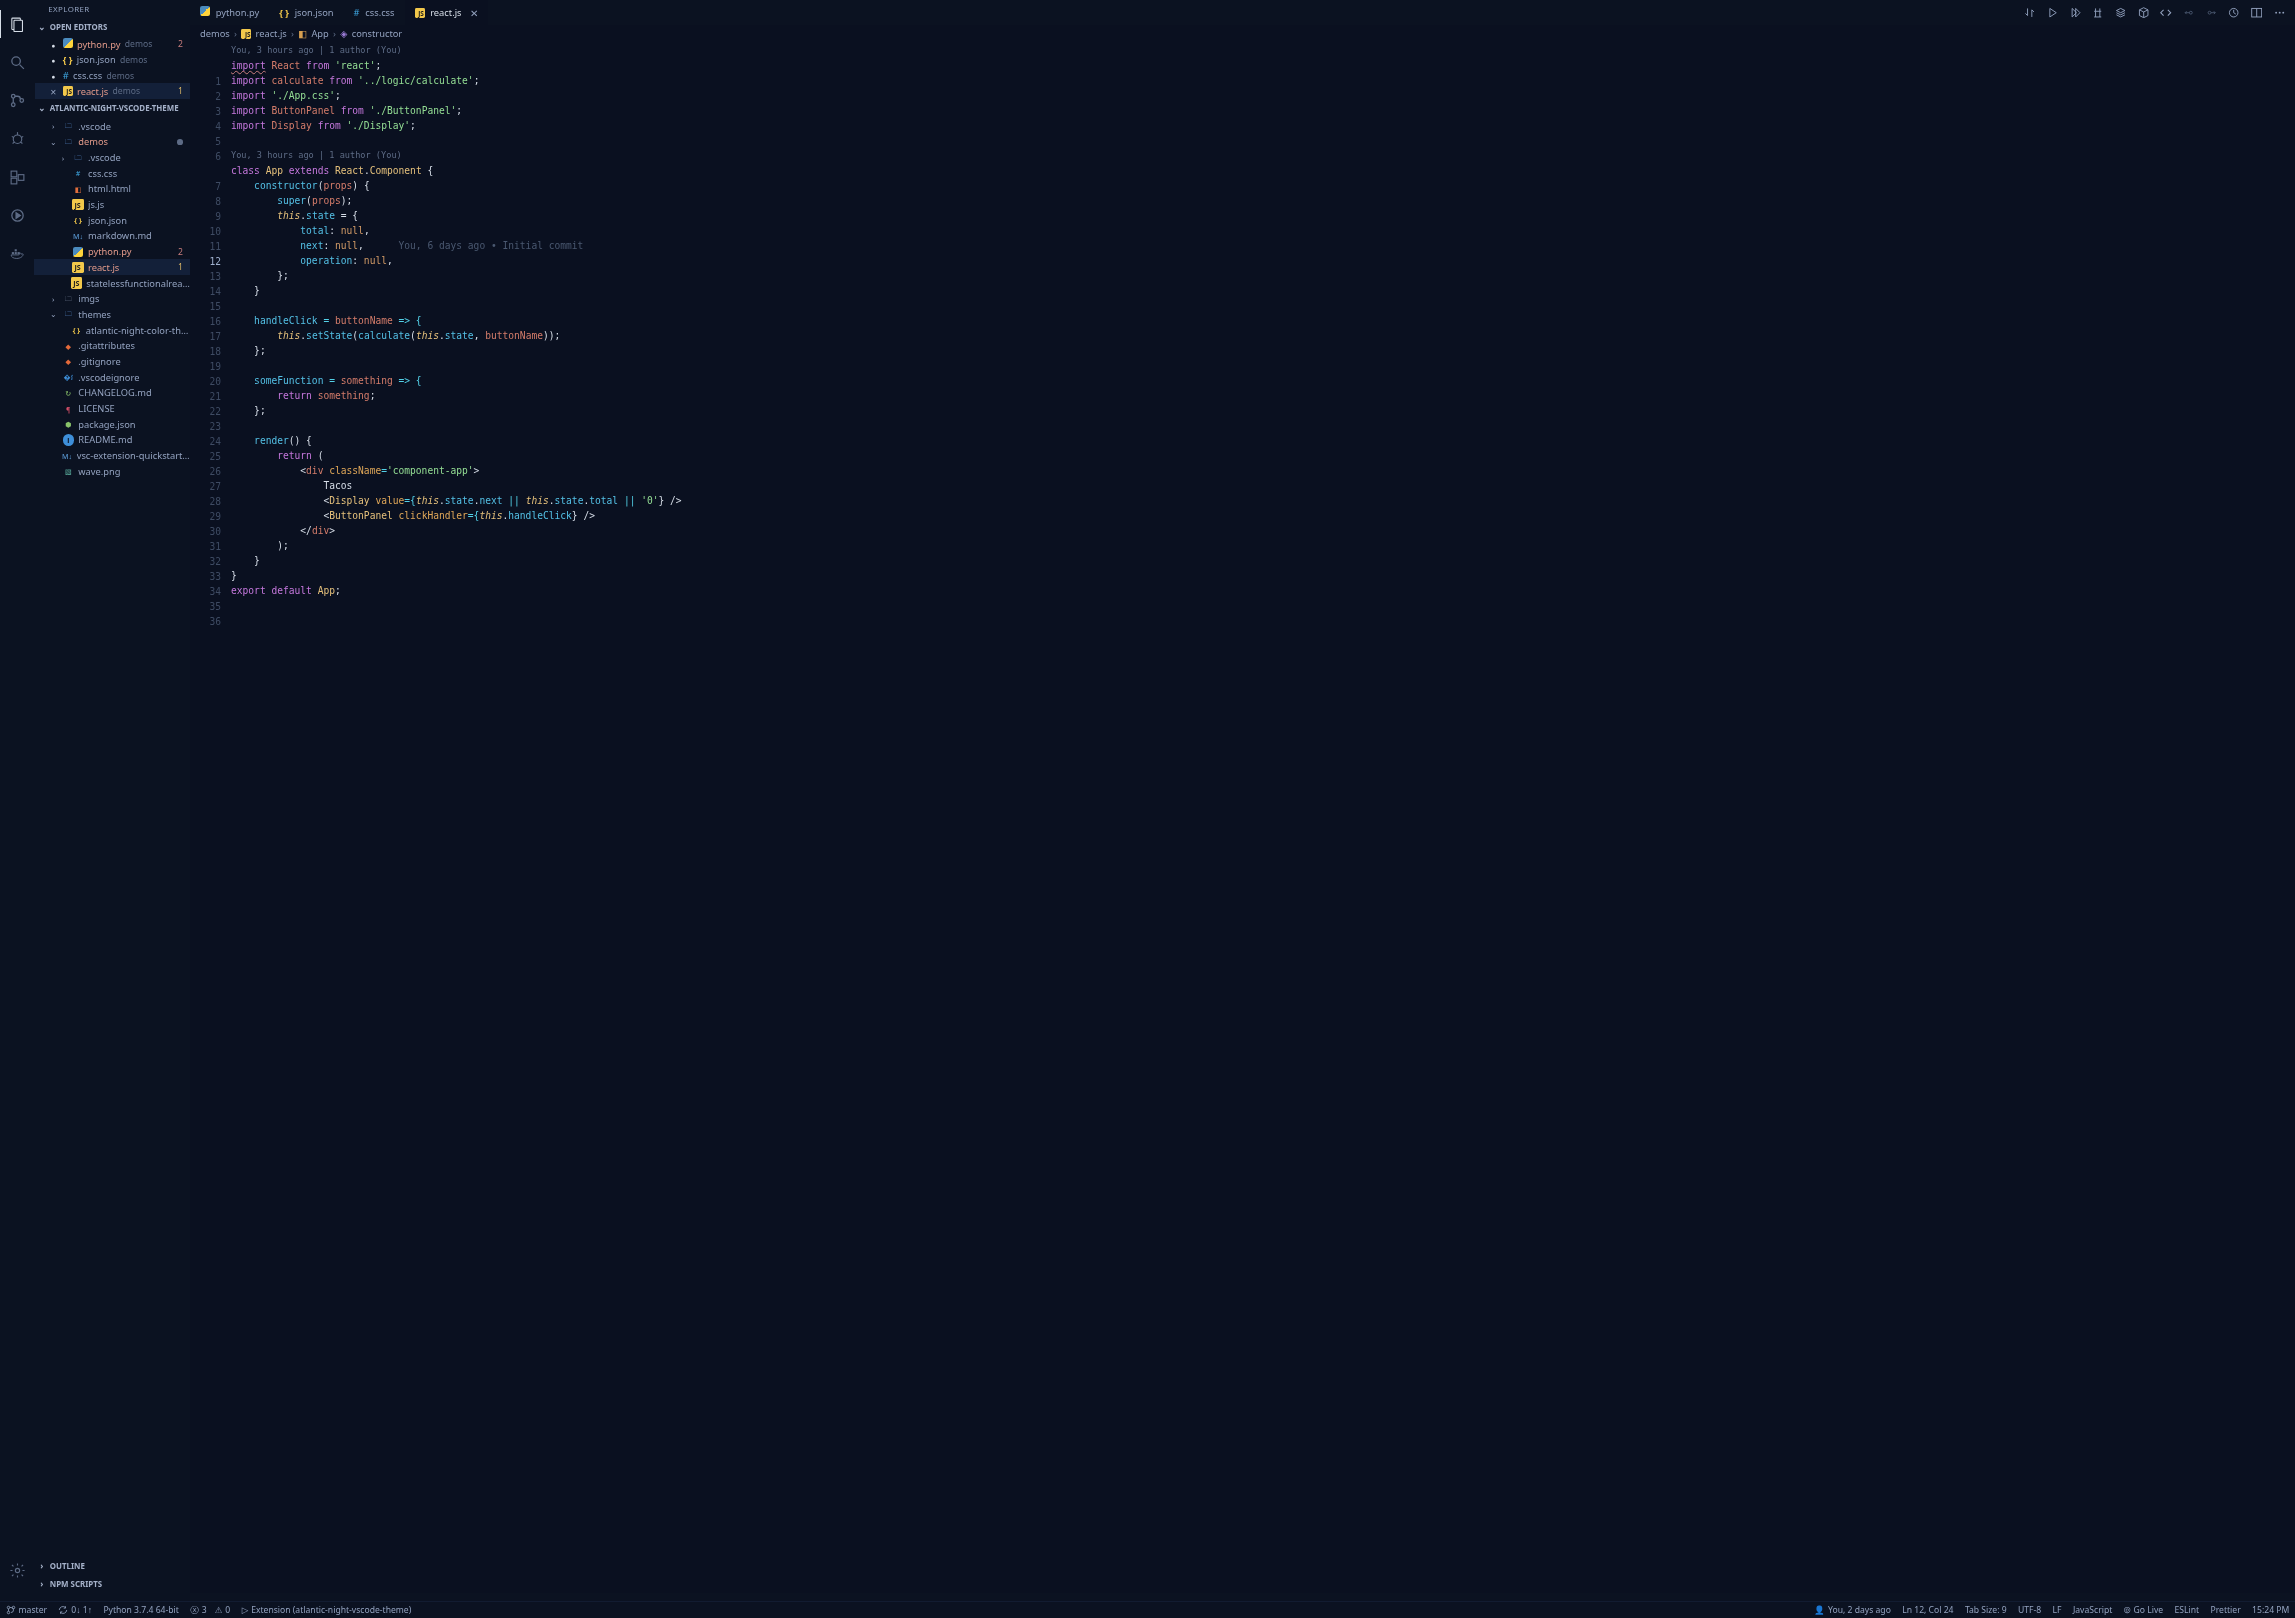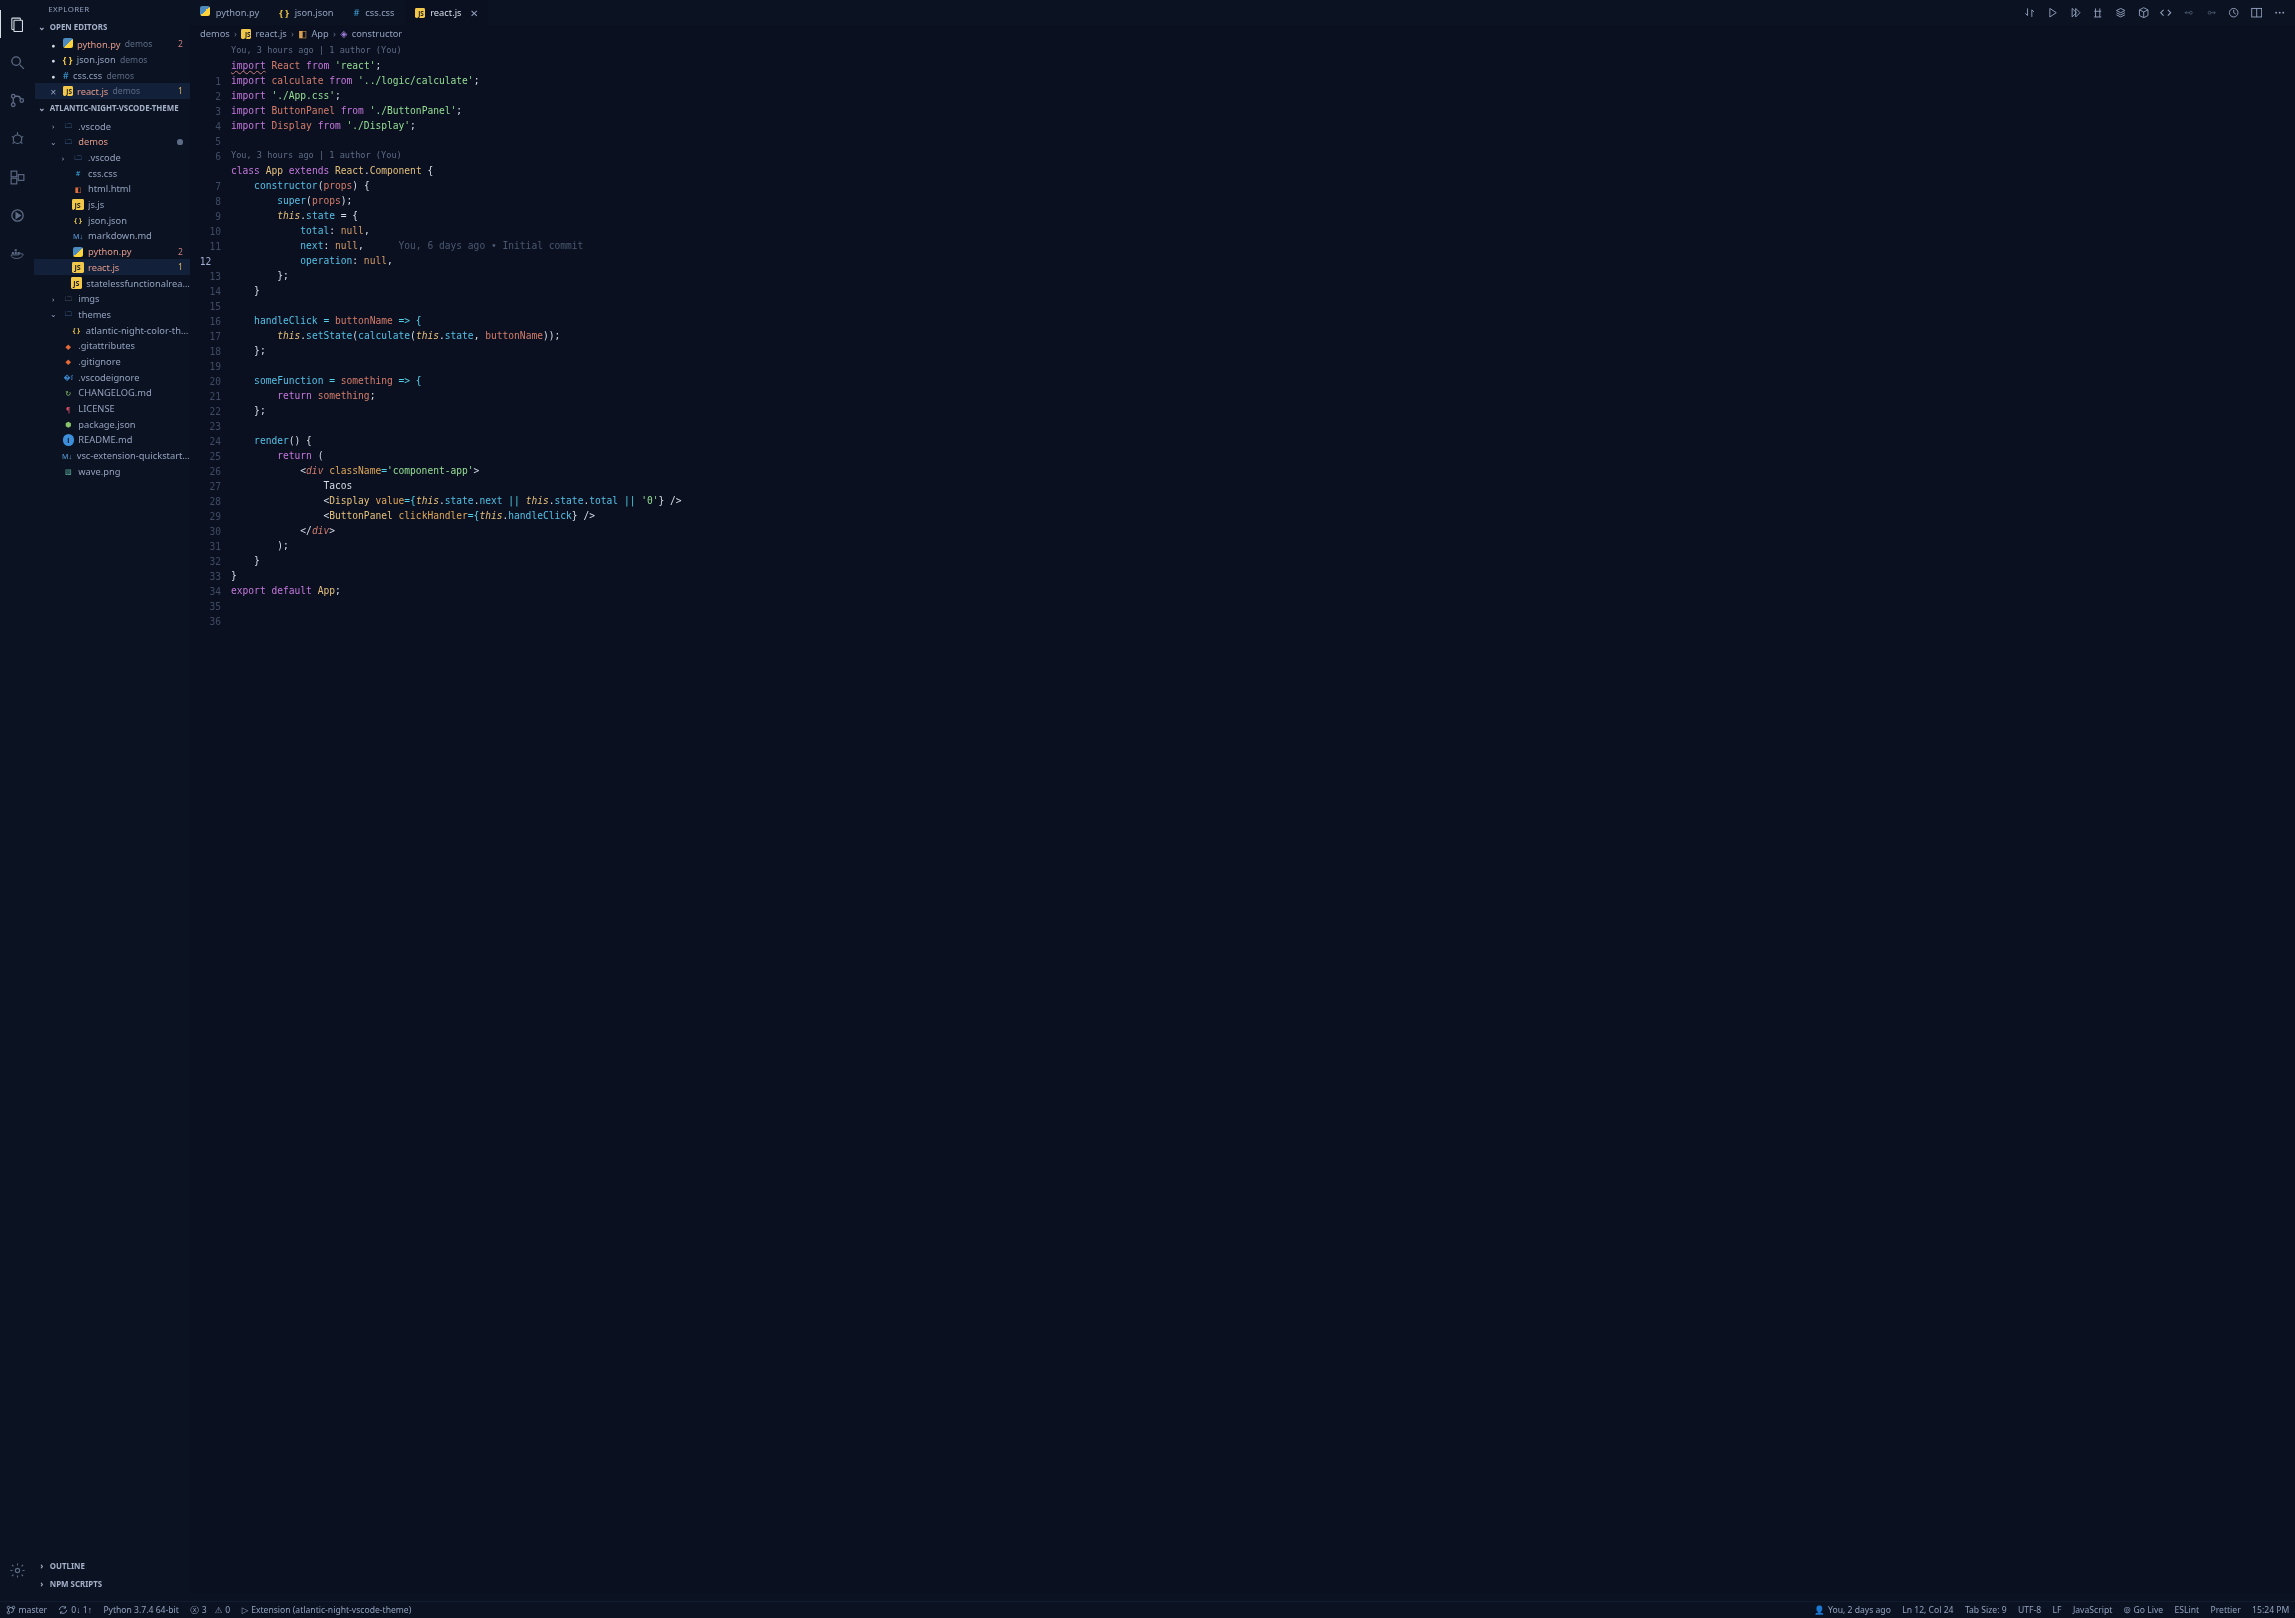--- a/index.html
+++ b/index.html
@@ -52,31 +52,31 @@
 .tab.active { background:#0a1020; color:#d7dee8; }
 .tab .tclose { color:#93a2bf; font-size:10px; margin-left:2.9px;}
 .editor-actions { margin-left:auto; display:flex; gap:5.7px; padding-right:7.1px; align-items:center;}
 .editor-actions .eicon { width:17px; height:17px; display:flex; align-items:center; justify-content:center; color:#93a2bf; cursor:pointer;}
 .editor-actions .eicon svg{width:11.4px;height:11.4px;}
 .breadcrumbs { display:flex; align-items:center; gap:4.3px; height:17px; padding-left:10px; color:#93a2bf; font-size:9.3px; background:#0a1020;}
 .breadcrumbs .sep { color:#5d6b85; }
 .editor-body { flex:1; display:flex; min-height:0; position:relative;}
 .gutter { width:41px; text-align:right; padding-right:10px; color:#3e4b63; font-family:Menlo,Consolas,monospace; font-size:9.6px; line-height:15px; padding-top:17px;}
 .gutter .ln {height:15px;}
-.gutter .ln.curr { color:#9fb0ce;text-align:center; }
+.gutter .ln.curr { color:#9fb0ce; }
 .codecol { flex:1; font-family:Menlo,Consolas,monospace; font-size:9.6px; line-height:15px; padding-top:1.4px; white-space:pre; overflow:hidden; position:relative;}
 .lens { color:#5d6b85; height:15px; font-size:8.6px; padding-left:0px;}
 .codeline { height:15px; color:#d7dee8; }
 .tok-kw { color:#c678dd;margin-top:17px; }
 .tok-cls { color:#e5c07b; }
 .tok-fn { color:#54c1e6; }
 .tok-var { color:#d47c6a; }
 .tok-str { color:#94de94; }
 .tok-lit { color:#d19a66; }
-.tok-tag { color:#d47c6a;font-style:italic; }
+.tok-tag { color:#d47c6a; }
 .tok-attr { color:#e0a758; }
 .tok-punc { color:#d7dee8; }
 .tok-this { color:#e5c07b; font-style:italic;}
 .tok-prop { color:#54c1e6; }
 .tok-op { color:#53d1e8; }
 .squig { text-decoration:underline wavy #c97d7d; text-decoration-skip-ink:none;}
 .blame { color:#4a5870; }
 .minimap { position:absolute; right:0; top:0; width:64px; height:100%; opacity:0.4; pointer-events:none; overflow:hidden; padding:4.3px 5.7px; font-size:1.4px; line-height:2.1px; color:#5d7090;}
 
 

